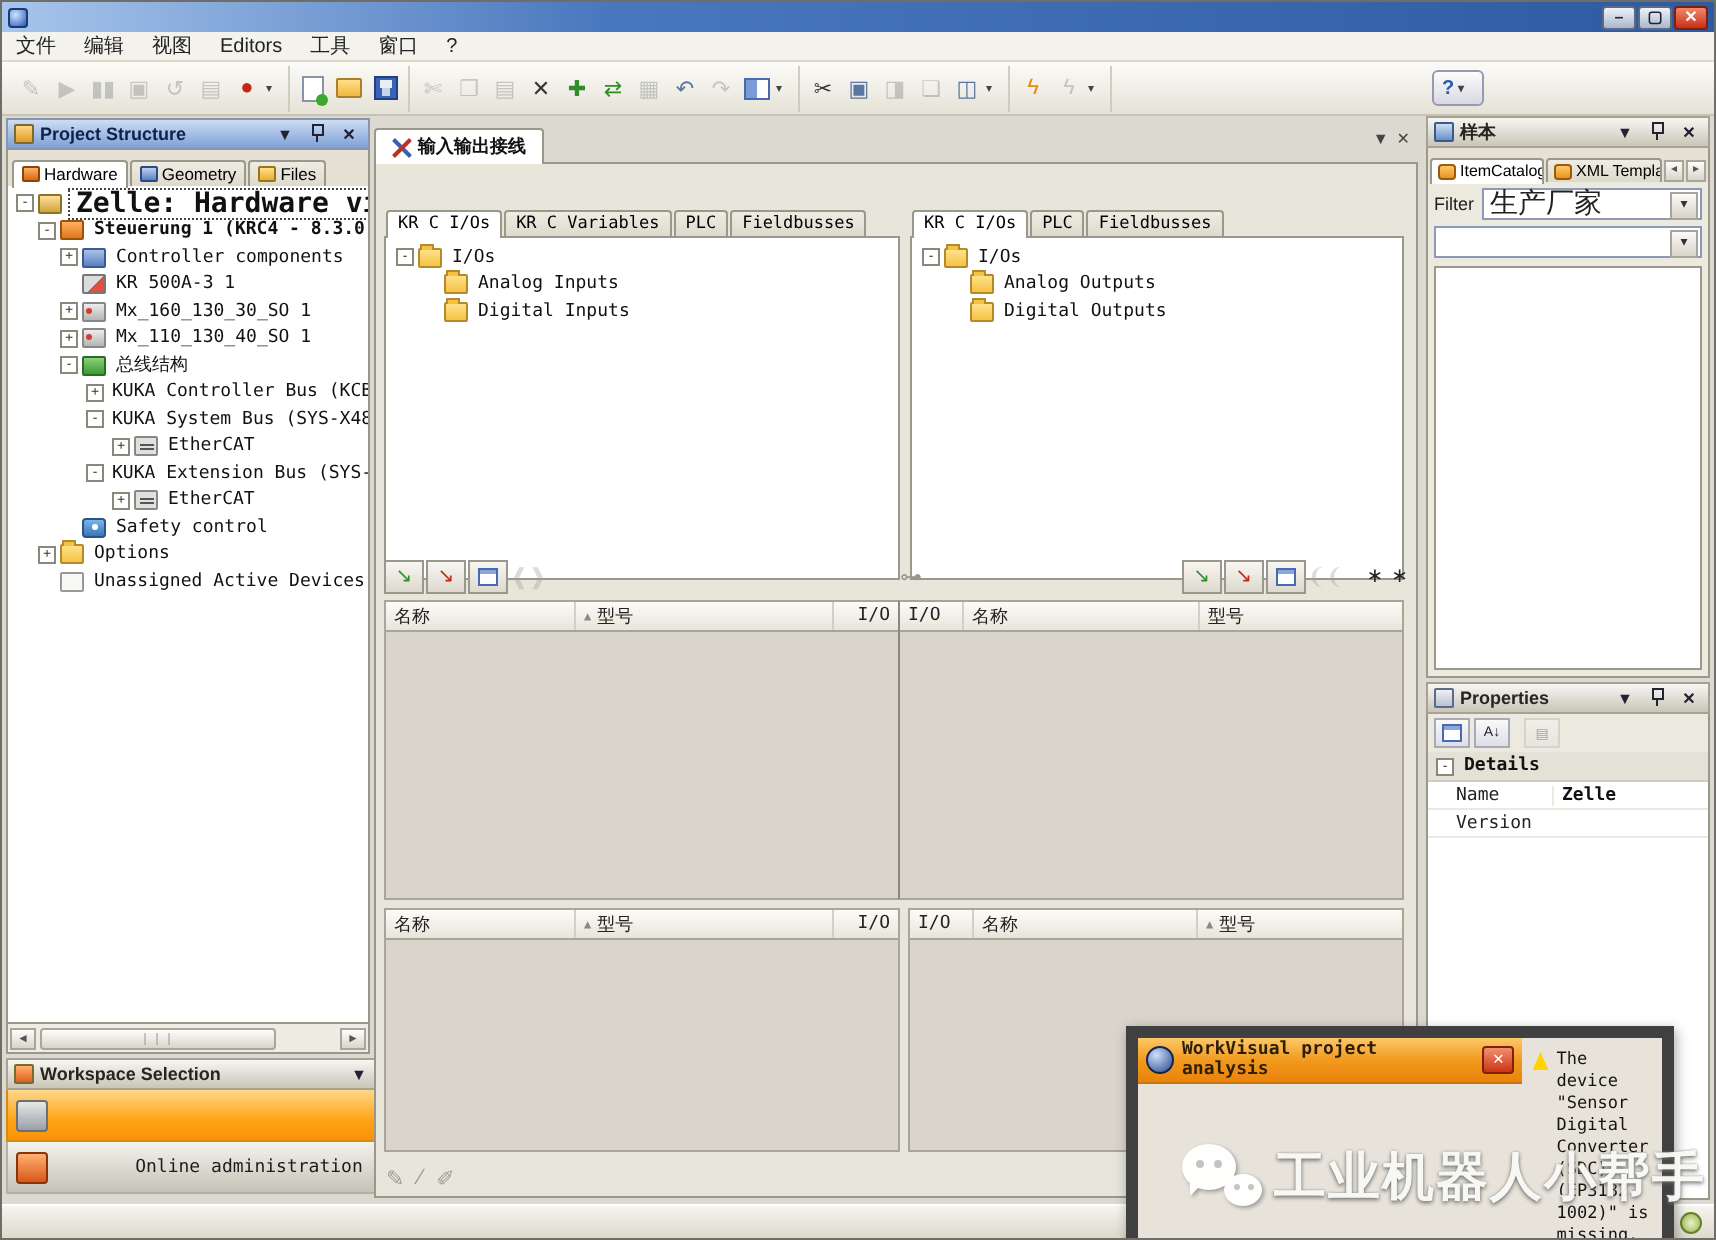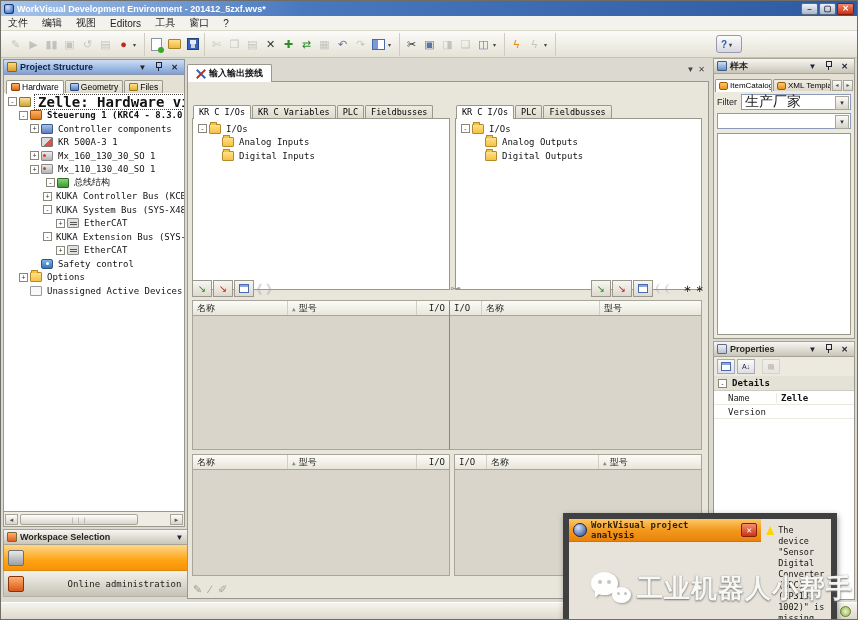--- a/index.html
+++ b/index.html
@@ -165,21 +165,20 @@
 .wmic .b2::before{content:"";position:absolute;top:5px;left:5px;width:3px;height:3px;border-radius:50%;background:#c4c4c4;box-shadow:7px 0 0 #c4c4c4}
 .wmtext{font-size:26px;font-weight:bold;color:#f8f8f5;letter-spacing:1px;text-shadow:0 1px 2px rgba(105,105,105,.95),0 0 1px #9a9a9a;white-space:nowrap}
 </style>
 </head>
 <body>
 
 <div class="screen">
 
   <div class="titlebar">
     <span class="appico"></span>
-    <span>WorkVisual Development Environment - 201412_5zxf.wvs*</span>
     <span class="winbtns">
       <span class="wbtn">–</span>
       <span class="wbtn">▢</span>
       <span class="wbtn close">✕</span>
     </span>
   </div>
 
   <div class="menubar">
     <span class="menu-item">文件</span>
     <span class="menu-item">编辑</span>
@@ -292,21 +291,21 @@
       <div class="trow" style="padding-left:24px">
           <span class="exp">+</span>
           <span class="ic ic-axis"></span>
           <span class="tlabel">Mx_160_130_30_SO 1</span>
         </div>
       <div class="trow" style="padding-left:24px">
           <span class="exp">+</span>
           <span class="ic ic-axis"></span>
           <span class="tlabel">Mx_110_130_40_SO 1</span>
         </div>
-      <div class="trow" style="padding-left:40px">
+      <div class="trow" style="padding-left:24px">
           <span class="exp">-</span>
           <span class="ic ic-bus"></span>
           <span class="tlabel">总线结构</span>
         </div>
       <div class="trow" style="padding-left:37px">
           <span class="exp">+</span>
           <span class="tlabel">KUKA Controller Bus (KCB)</span>
         </div>
       <div class="trow" style="padding-left:37px">
           <span class="exp">-</span>

